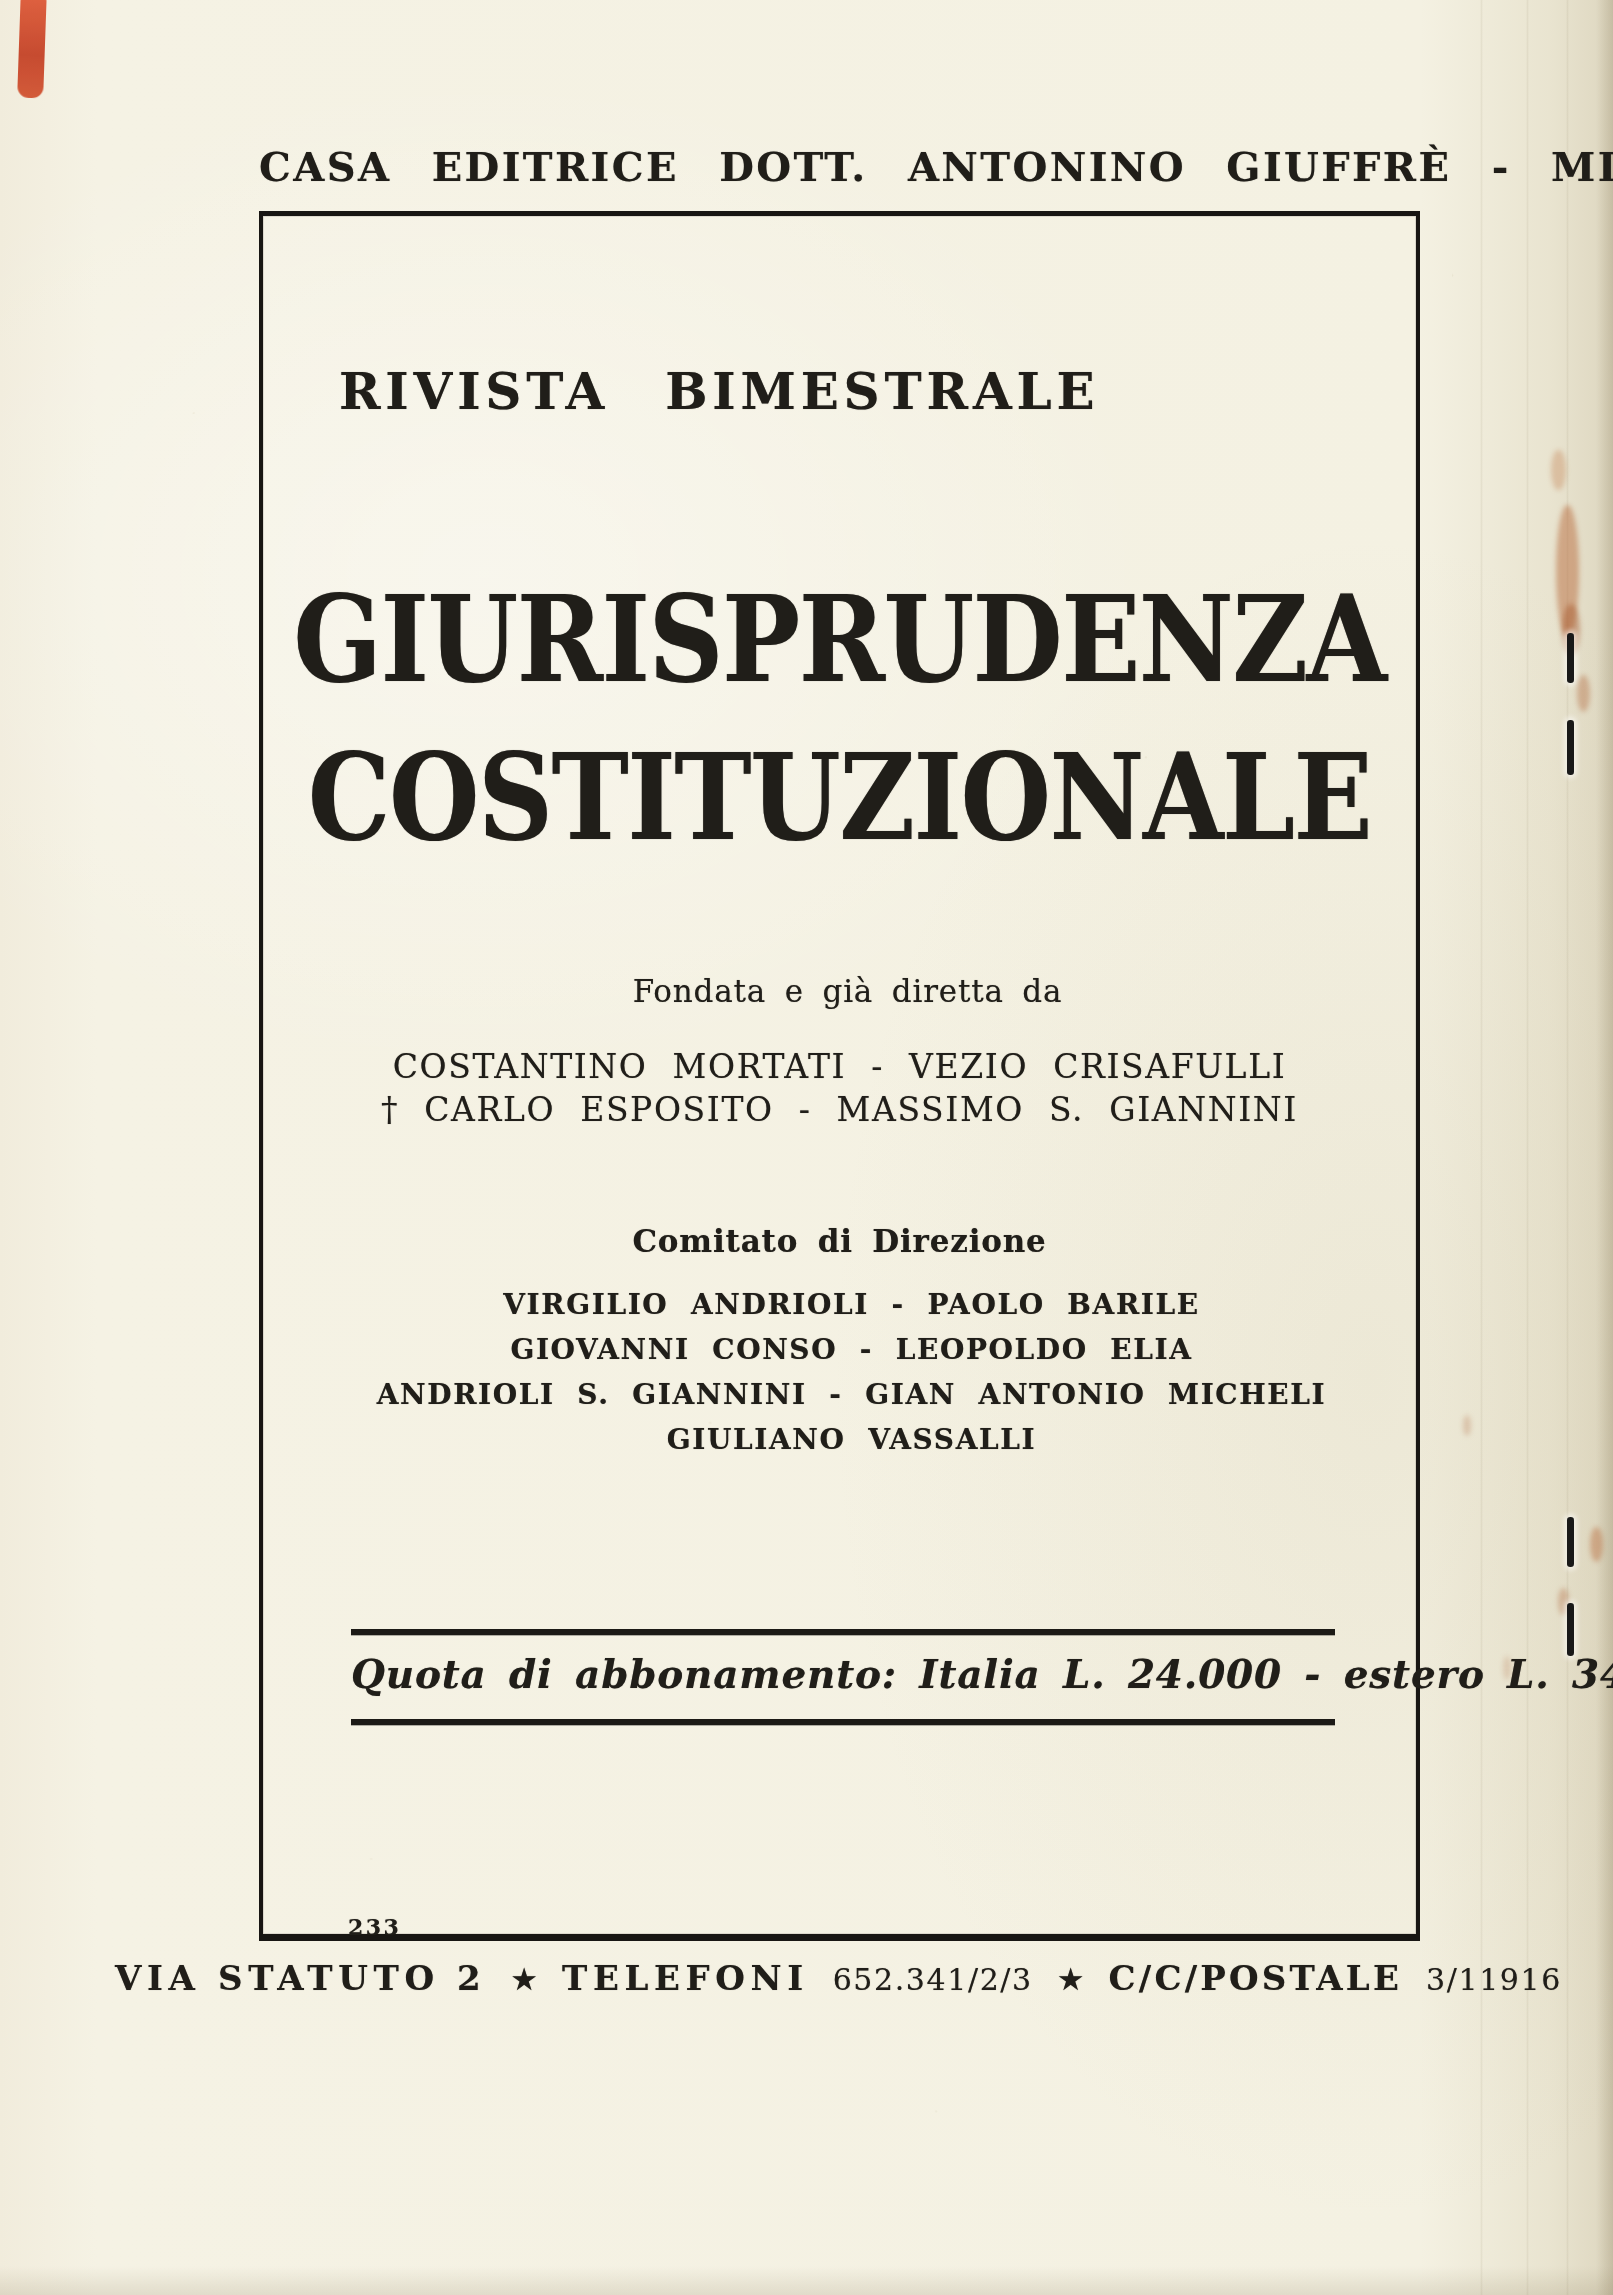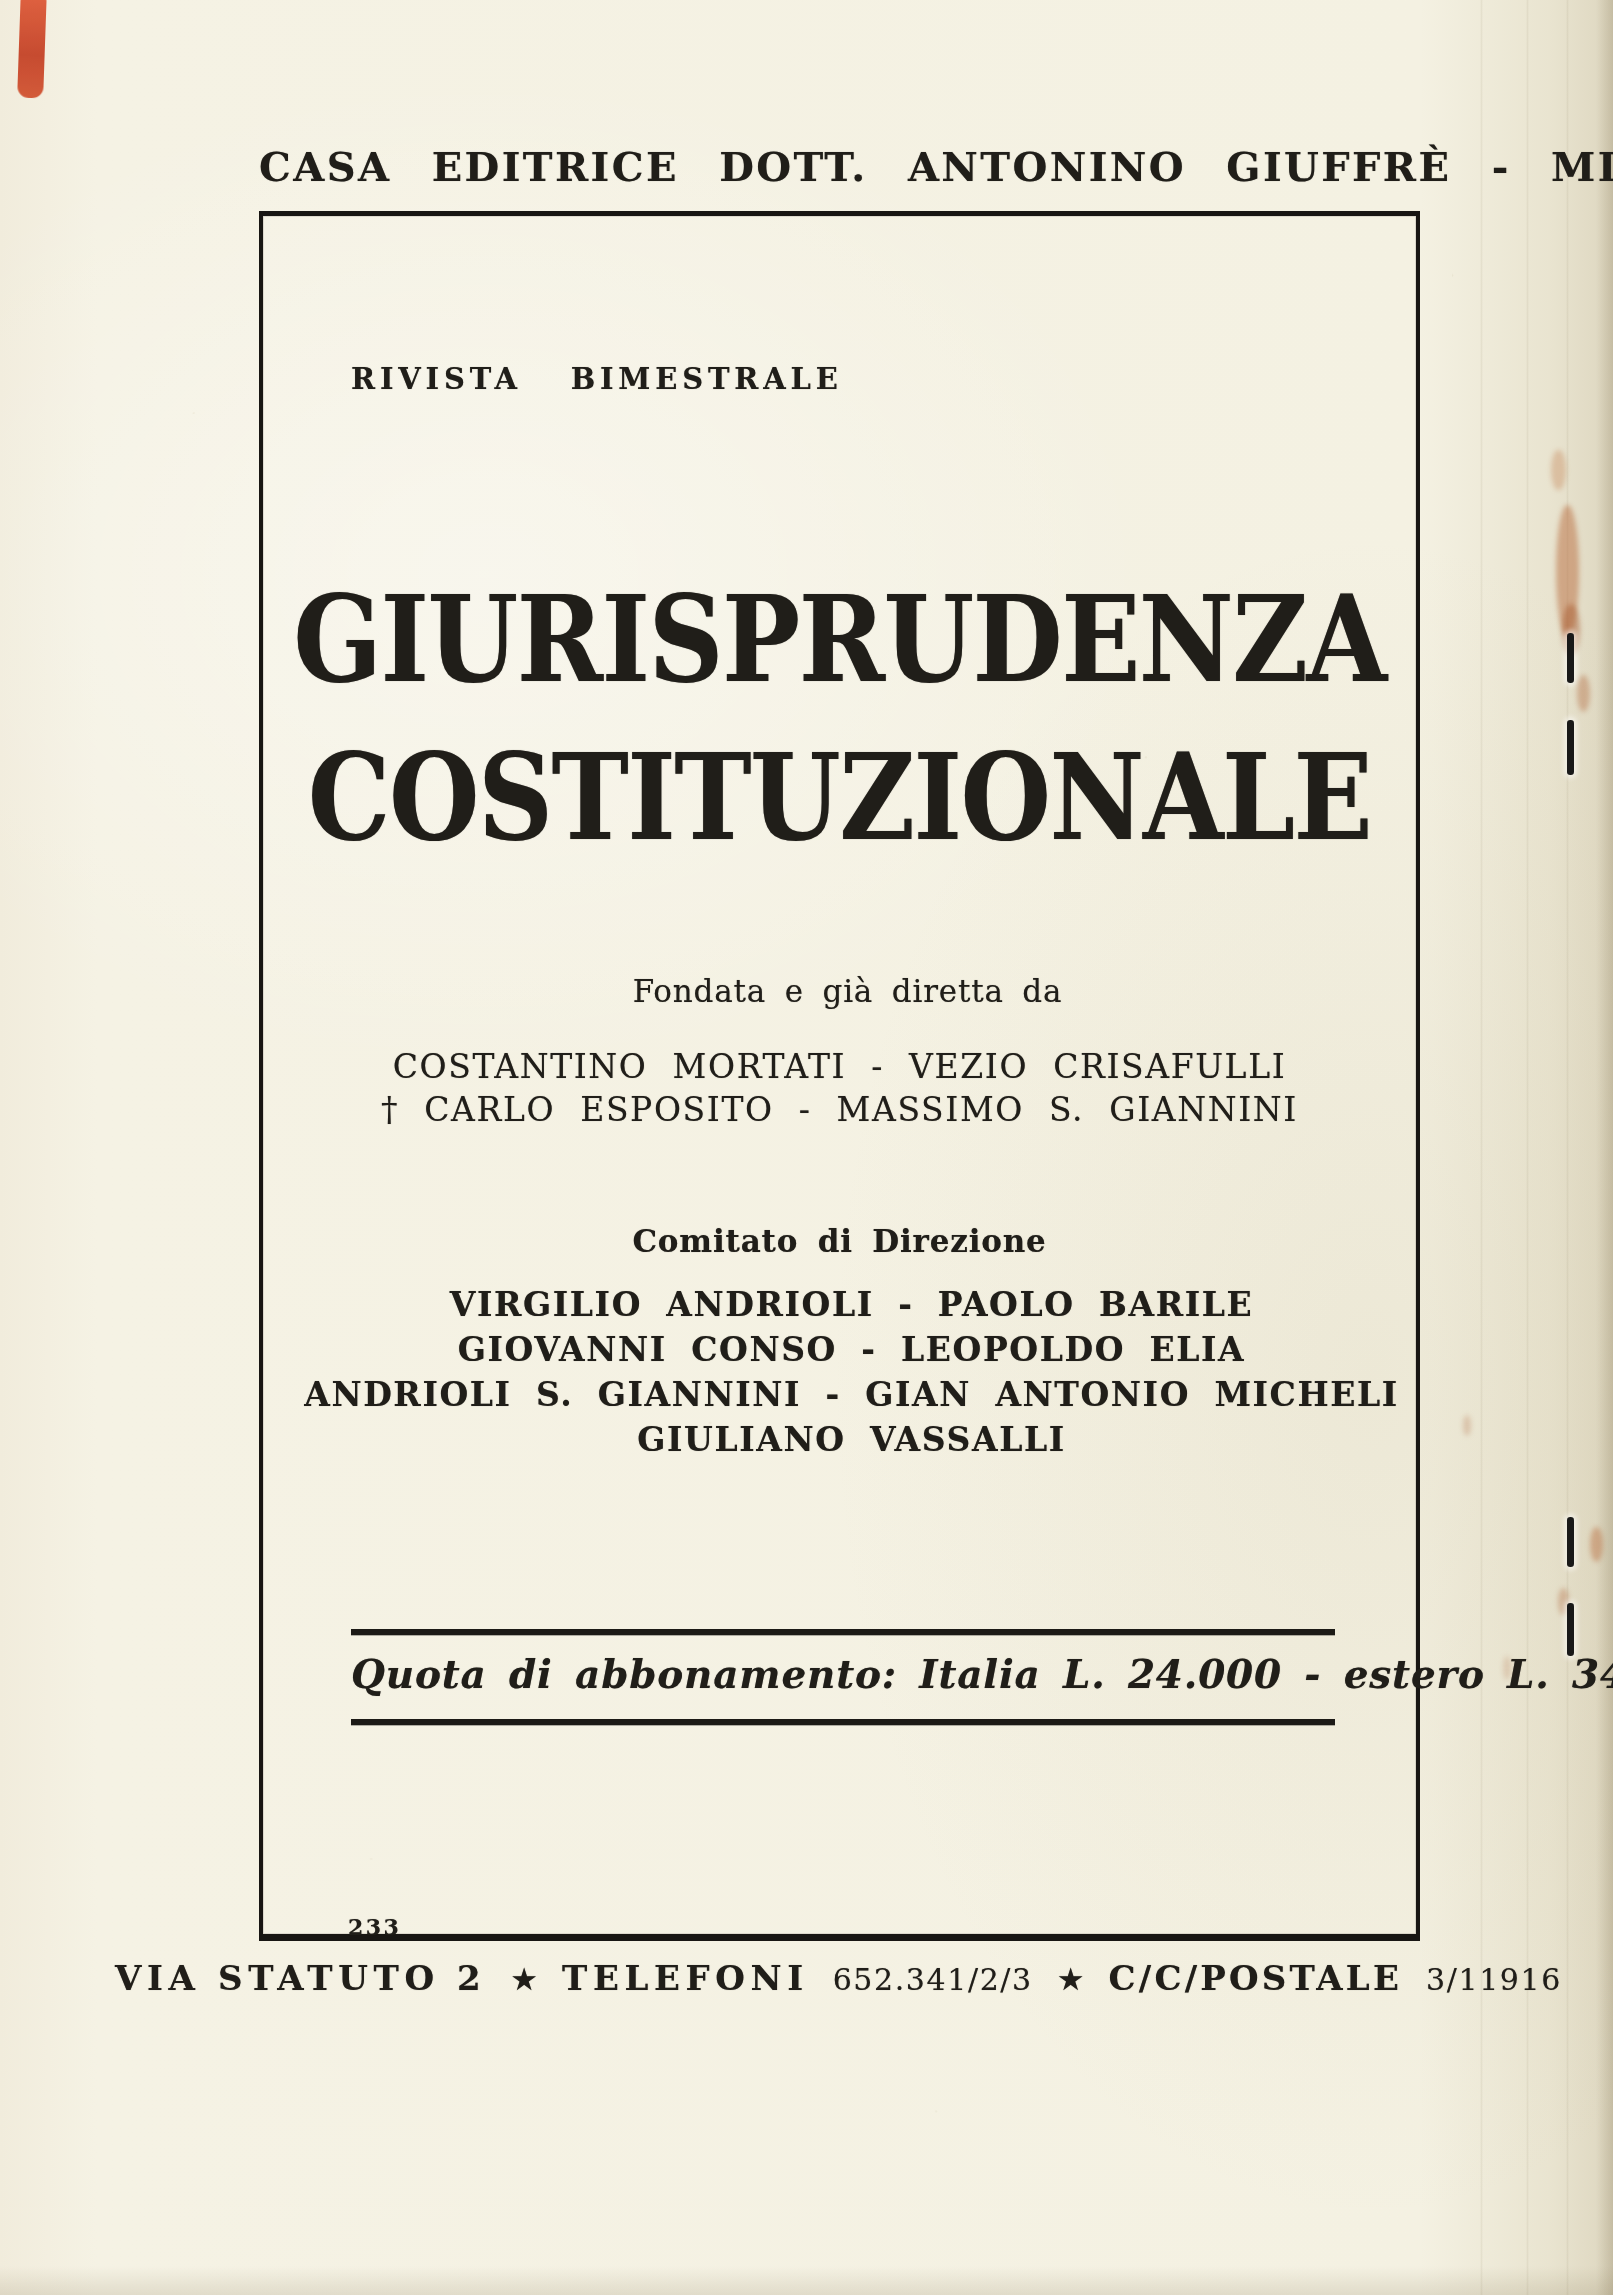--- a/index.html
+++ b/index.html
@@ -41,33 +41,33 @@
     font-size:40px;font-weight:bold;letter-spacing:2.4px;word-spacing:24px;white-space:nowrap;
   }
   .frame{
     position:absolute;left:259px;top:211px;width:1161px;height:1730px;
     box-sizing:border-box;
     border:4.8px solid #181613;border-bottom-width:7.2px;border-top-width:5.6px;
     box-shadow:inset 0 0 0 0.8px rgba(24,22,19,.15);
   }
   .rivista{
     position:absolute;left:76px;top:146px;
-    font-size:29px;font-weight:bold;letter-spacing:4.8px;word-spacing:34px;white-space:nowrap;margin-left:12px;
+    font-size:50px;font-weight:bold;letter-spacing:4.8px;word-spacing:34px;white-space:nowrap;
   }
   .journal-title{
     position:absolute;left:0;top:344px;width:100%;text-align:center;
     font-size:104px;font-weight:bold;letter-spacing:-1.6px;line-height:138px;
     transform:scaleY(1.15);transform-origin:center top;white-space:nowrap;
   }
   .founders{position:absolute;left:0;top:757px;width:100%;text-align:center;}
   .founders .intro{font-size:31px;letter-spacing:0.8px;word-spacing:8px;padding-left:16px;}
   .founders .names{margin-top:36px;font-size:33px;letter-spacing:1.6px;word-spacing:13px;line-height:43px;}
   .committee{position:absolute;left:0;top:1007px;width:100%;text-align:center;font-weight:bold;}
   .committee .heading{font-size:31px;letter-spacing:0.8px;word-spacing:8px;}
-  .committee .members{margin-top:22.5px;font-size:33px;letter-spacing:1.6px;word-spacing:11.3px;line-height:45px;margin-left:24px;}
+  .committee .members{margin-top:22.5px;font-size:28px;letter-spacing:1.6px;word-spacing:11.3px;line-height:45px;margin-left:24px;}
   .rule{position:absolute;left:88px;width:984px;height:5.6px;background:#1c1a16;
     box-shadow:0 0.8px 0 rgba(28,26,22,.4);}
   .rule.top{top:1413px;}
   .rule.bottom{top:1503px;}
   .subscription{
     position:absolute;left:88px;top:1435px;width:984px;text-align:center;
     font-size:39px;font-weight:bold;font-style:italic;letter-spacing:0.8px;word-spacing:8px;white-space:nowrap;
   }
   .page-number{position:absolute;left:85px;top:1698px;font-size:22px;font-weight:bold;letter-spacing:2.4px;}
   .footer-line{

